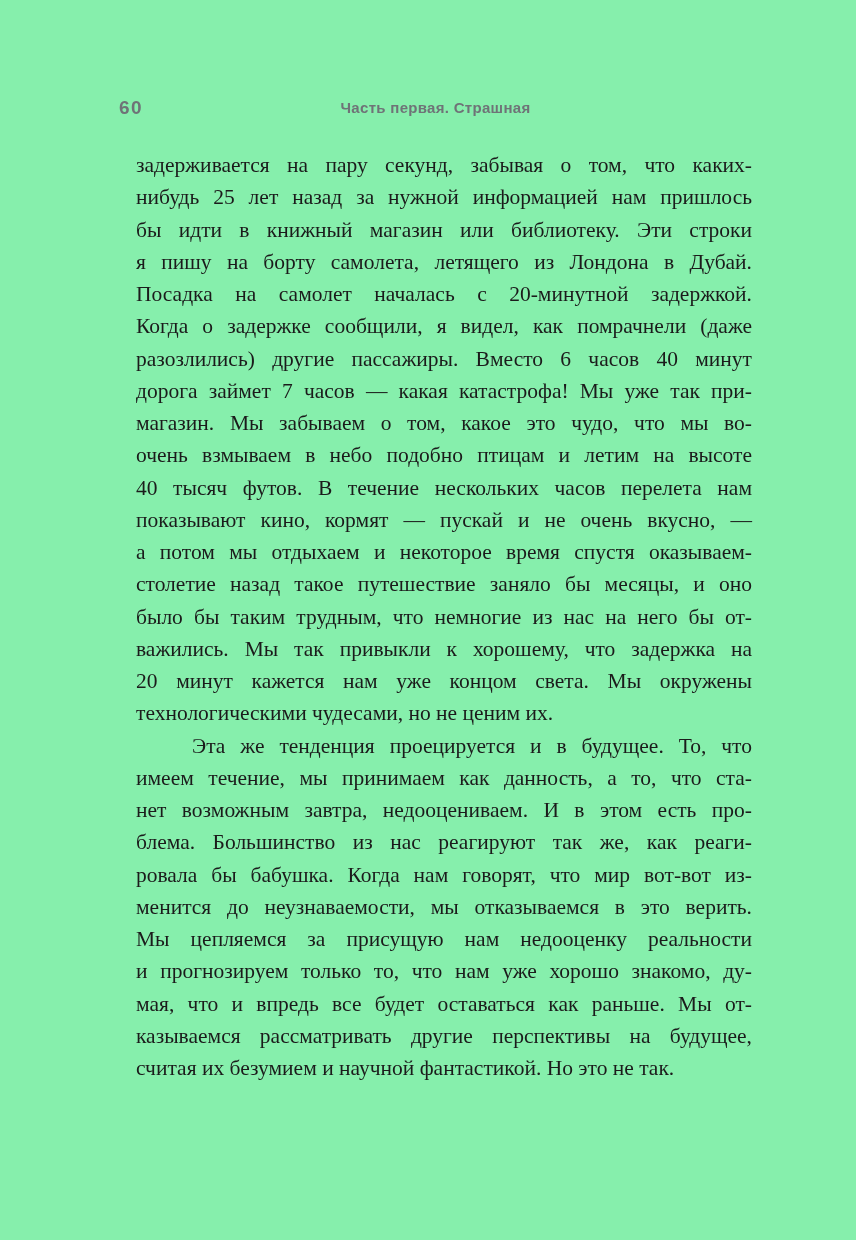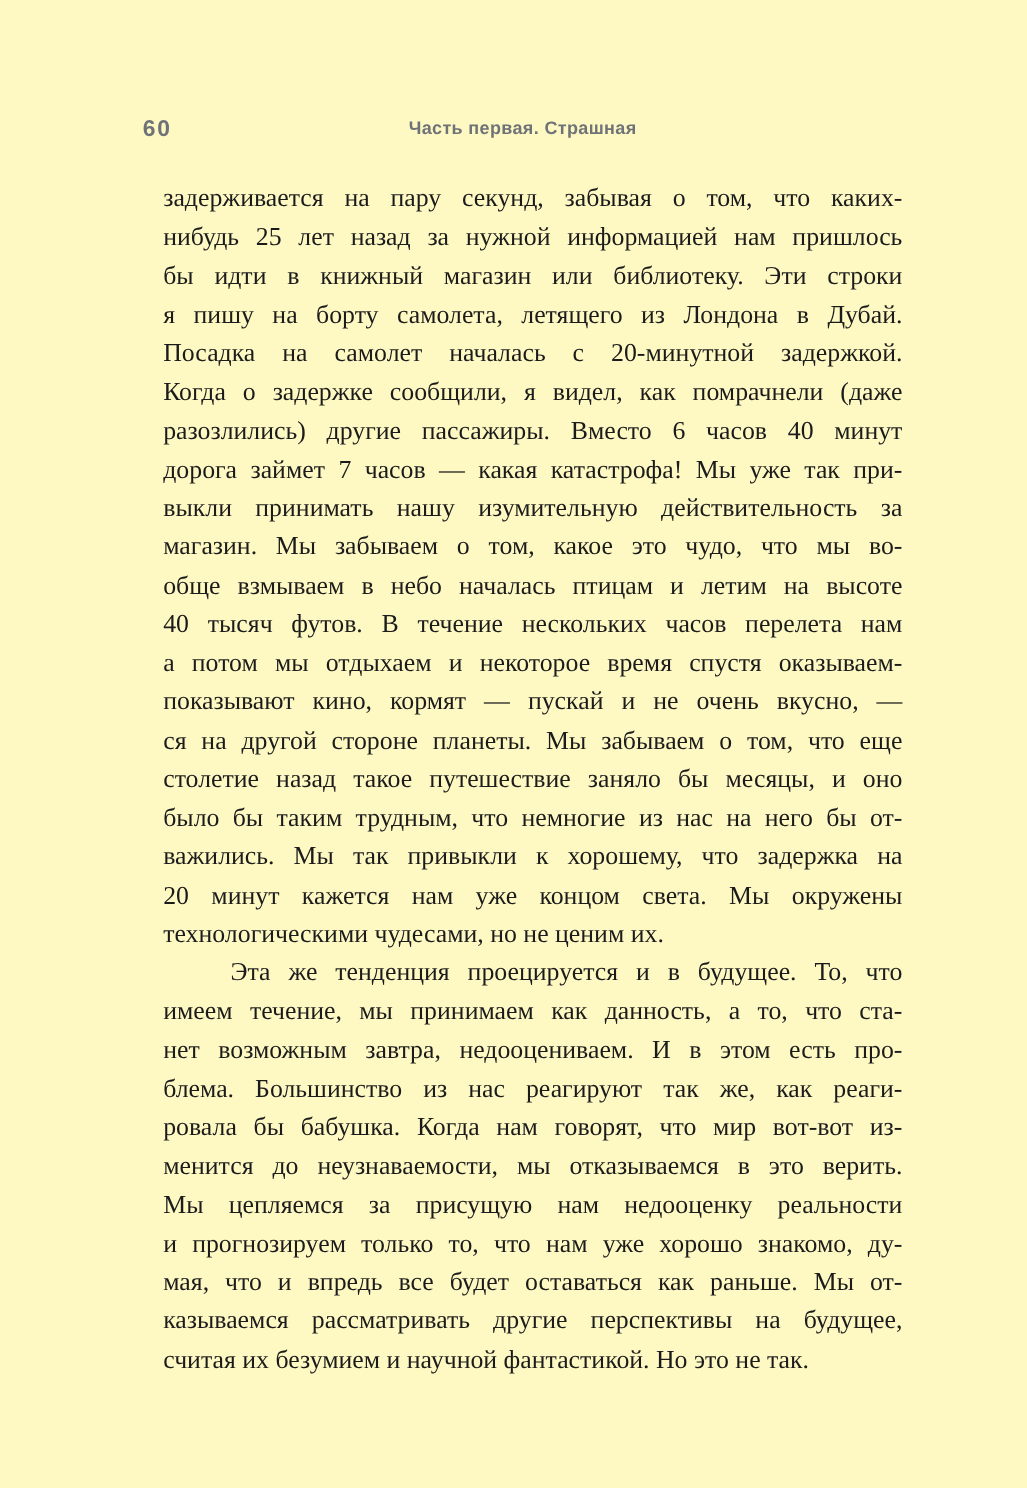--- a/index.html
+++ b/index.html
@@ -4,21 +4,21 @@
 <style>
   html, body {
     margin: 0;
     padding: 0;
     background: #ffffff;
   }
   .page {
     position: relative;
     width: 856px;
     height: 1240px;
-    background: #fef9c3;
+    background: #86efac;
     overflow: hidden;
     font-family: "Liberation Serif", serif;
   }
   .running-header {
     position: absolute;
     top: 96px;
     left: 119px;
     right: 104px;
     height: 24px;
     font-family: "Liberation Sans", sans-serif;
@@ -74,27 +74,25 @@
   <div class="body-text" id="body-text">
       <div class="paragraph">
         <div class="text-line"><span class="text-segment">задерживается на пару секунд, забывая о том, что каких-</span></div>
         <div class="text-line"><span class="text-segment">нибудь 25 лет назад за нужной информацией нам пришлось</span></div>
         <div class="text-line"><span class="text-segment">бы идти в книжный магазин или библиотеку. Эти строки</span></div>
         <div class="text-line"><span class="text-segment">я пишу на борту самолета, летящего из Лондона в Дубай.</span></div>
         <div class="text-line"><span class="text-segment">Посадка на самолет началась с 20-минутной задержкой.</span></div>
         <div class="text-line"><span class="text-segment">Когда о задержке сообщили, я видел, как помрачнели (даже</span></div>
         <div class="text-line"><span class="text-segment">разозлились) другие пассажиры. Вместо 6 часов 40 минут</span></div>
         <div class="text-line"><span class="text-segment">дорога займет 7 часов — какая катастрофа! Мы уже так при-</span></div>
-        <div class="text-line"><span class="text-segment">выкли принимать нашу изумительную действительность за</span></div>
         <div class="text-line"><span class="text-segment">магазин. Мы забываем о том, какое это чудо, что мы во-</span></div>
-        <div class="text-line"><span class="text-segment">обще взмываем в небо началась птицам и летим на высоте</span></div>
+        <div class="text-line"><span class="text-segment">очень взмываем в небо подобно птицам и летим на высоте</span></div>
         <div class="text-line"><span class="text-segment">40 тысяч футов. В течение нескольких часов перелета нам</span></div>
+        <div class="text-line"><span class="text-segment">показывают кино, кормят — пускай и не очень вкусно, —</span></div>
         <div class="text-line"><span class="text-segment">а потом мы отдыхаем и некоторое время спустя оказываем-</span></div>
-        <div class="text-line"><span class="text-segment">показывают кино, кормят — пускай и не очень вкусно, —</span></div>
-        <div class="text-line"><span class="text-segment">ся на другой стороне планеты. Мы забываем о том, что еще</span></div>
         <div class="text-line"><span class="text-segment">столетие назад такое путешествие заняло бы месяцы, и оно</span></div>
         <div class="text-line"><span class="text-segment">было бы таким трудным, что немногие из нас на него бы от-</span></div>
         <div class="text-line"><span class="text-segment">важились. Мы так привыкли к хорошему, что задержка на</span></div>
         <div class="text-line"><span class="text-segment">20 минут кажется нам уже концом света. </span><span class="text-segment bold">Мы окружены</span></div>
         <div class="text-line last"><span class="text-segment bold">технологическими чудесами, но не ценим их.</span></div>
       </div>
       <div class="paragraph">
         <div class="text-line indent"><span class="text-segment">Эта же тенденция проецируется и в будущее. То, что</span></div>
         <div class="text-line"><span class="text-segment">имеем течение, мы принимаем как данность, а то, что ста-</span></div>
         <div class="text-line"><span class="text-segment">нет возможным завтра, недооцениваем. И в этом есть про-</span></div>

